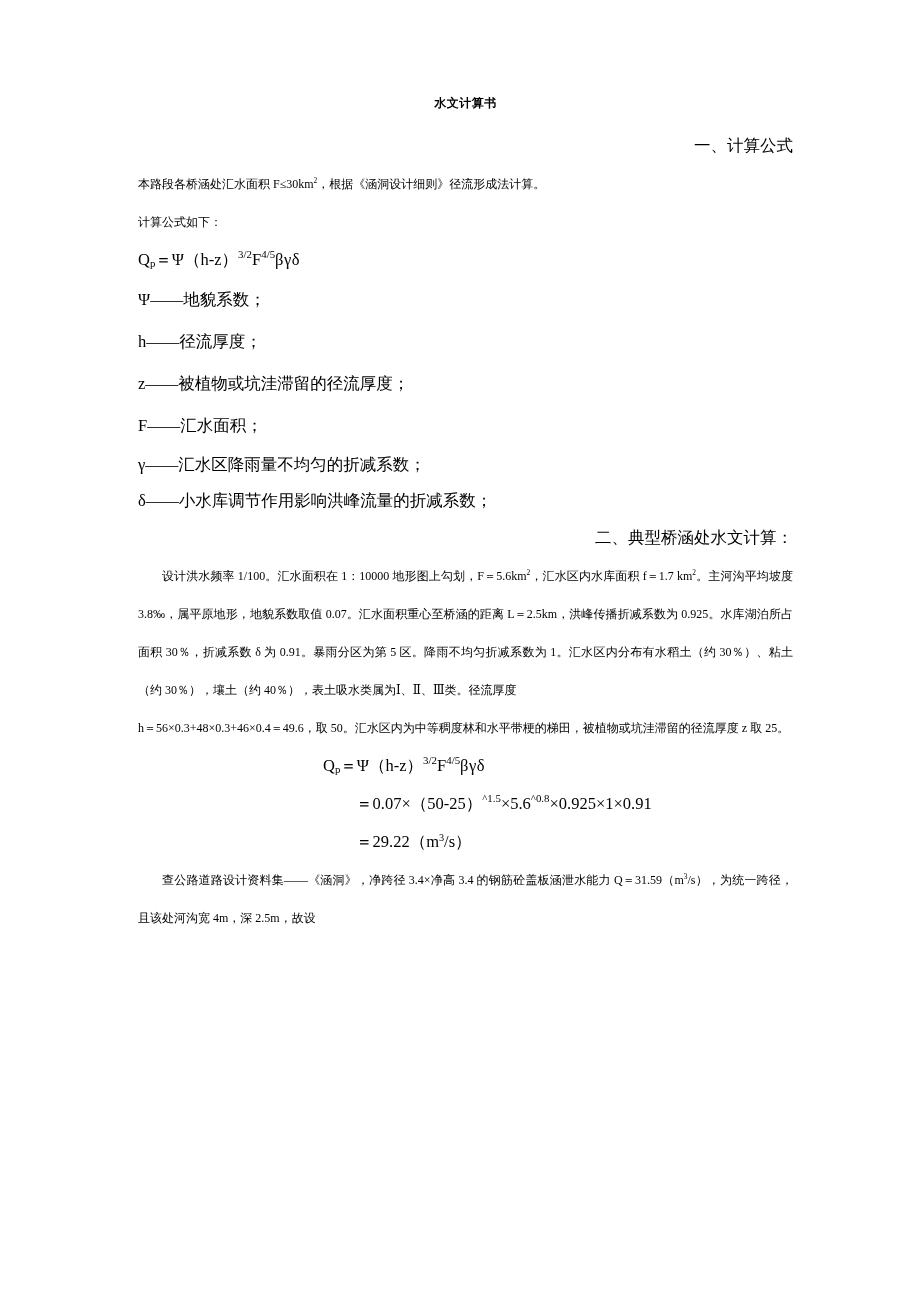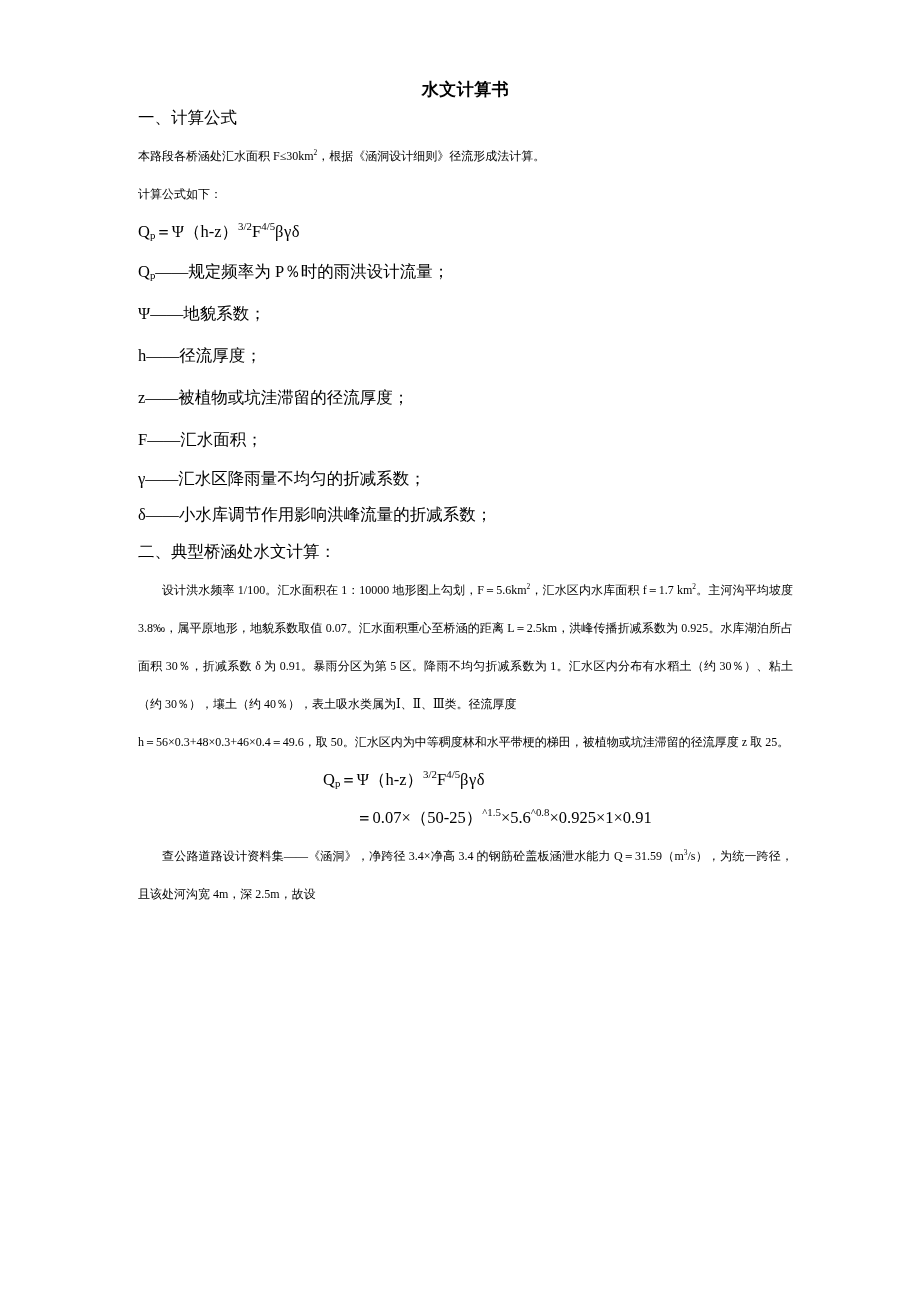--- a/index.html
+++ b/index.html
@@ -26,42 +26,43 @@
   .doc {
     position: absolute;
     left: 138px;
     top: 0;
     width: 655px;
   }
 
   .doc-title {
     text-align: center;
     font-family: "DejaVu Sans", "Liberation Sans", sans-serif;
-    font-size: 17px;
+    font-size: 12px;
     font-weight: 700;
     letter-spacing: 0.5px;
-    margin: 0;
+    margin: 17px;
     padding-top: 80px;
     line-height: 1.1;
   }
 
   .line {
     font-size: 16.5px;
     line-height: 38px;
     white-space: pre-wrap;
     margin: 0;
   }
   .line.tight { line-height: 36px; }
   .line.loose { line-height: 42px; }
 
   
   .sec-head {
     font-size: 16.5px;
     line-height: 38px;
     margin: 0;
+    text-align: right;
   }
 
   .para {
     font-size: 12px;
     line-height: 38px;
     margin: 0;
     text-align: justify;
     text-justify: inter-ideograph;
   }
 
@@ -103,38 +104,38 @@
     <div class="doc-title">水文计算书</div>
 
     <div class="sec-head">一、计算公式</div>
 
     <div class="para"><span>本路段各桥涵处汇水面积 F≤30km</span><span class="sup">2</span><span>，根据《涵洞设计细则》径流形成法计算。</span></div>
 
     <div class="para">计算公式如下：</div>
 
     <div class="line"><span>Q</span><span class="sub" style="font-size:0.66em;vertical-align:-0.22em;line-height:0;">p</span><span>＝Ψ（h-z）</span><span class="frac">3/2</span><span>F</span><span class="frac">4/5</span><span class="gk">βγδ</span></div>
 
-    <div class="line loose"><span>Q</span><span style="font-size:0.66em;vertical-align:-0.22em;line-height:0;">p</span><span>——规定频率为 P％时的雨洪设计流量；</span></div>
 
     <div class="line loose">Ψ——地貌系数；</div>
     <div class="line loose">h——径流厚度；</div>
     <div class="line loose">z——被植物或坑洼滞留的径流厚度；</div>
     <div class="line loose">F——汇水面积；</div>
     <div class="line tight">γ——汇水区降雨量不均匀的折减系数；</div>
     <div class="line tight">δ——小水库调节作用影响洪峰流量的折减系数；</div>
 
     <div class="sec-head">二、典型桥涵处水文计算：</div>
 
     <div class="para indent2"><span>设计洪水频率 1/100。汇水面积在 1：10000 地形图上勾划，F＝5.6km</span><span class="sup">2</span><span>，汇水区内水库面积 f＝1.7    km</span><span class="sup">2</span><span>。主河沟平均坡度 3.8‰，属平原地形，地貌系数取值 0.07。汇水面积重心至桥涵的距离 L＝2.5km，洪峰传播折减系数为 0.925。水库湖泊所占面积 30％，折减系数 δ 为 0.91。暴雨分区为第 5 区。降雨不均匀折减系数为 1。汇水区内分布有水稻土（约 30％）、粘土（约 30％），壤土（约 40％），表土吸水类属为Ⅰ、Ⅱ、Ⅲ类。径流厚度</span></div>
 
     <div class="para">h＝56×0.3+48×0.3+46×0.4＝49.6，取 50。汇水区内为中等稠度林和水平带梗的梯田，被植物或坑洼滞留的径流厚度 z 取 25。</div>
 
     <div class="formula-block">
       <div class="formula-line fl-1"><span>Q</span><span style="font-size:0.66em;vertical-align:-0.22em;line-height:0;">p</span><span>＝Ψ（h-z）</span><span class="frac">3/2</span><span>F</span><span class="frac">4/5</span><span class="gk">βγδ</span></div>
 
       <div class="formula-line fl-2"><span>＝0.07×（50-25）</span><span class="frac">^1.5</span><span>×5.6</span><span class="frac">^0.8</span><span>×0.925×1×0.91</span></div>
 
+      <div class="formula-line fl-3"><span>＝29.22（m</span><span class="sup">3</span><span>/s）</span></div>
     </div>
 
     <div class="para indent2"><span>查公路道路设计资料集——《涵洞》，净跨径 3.4×净高 3.4 的钢筋砼盖板</span><span>涵泄水能力 Q＝31.59（m</span><span class="sup">3</span><span>/s），为统一跨径，且该处河沟宽 4m，深 2.5m，故设</span></div>
 
   </div>
 </div>
 
 </body></html>

